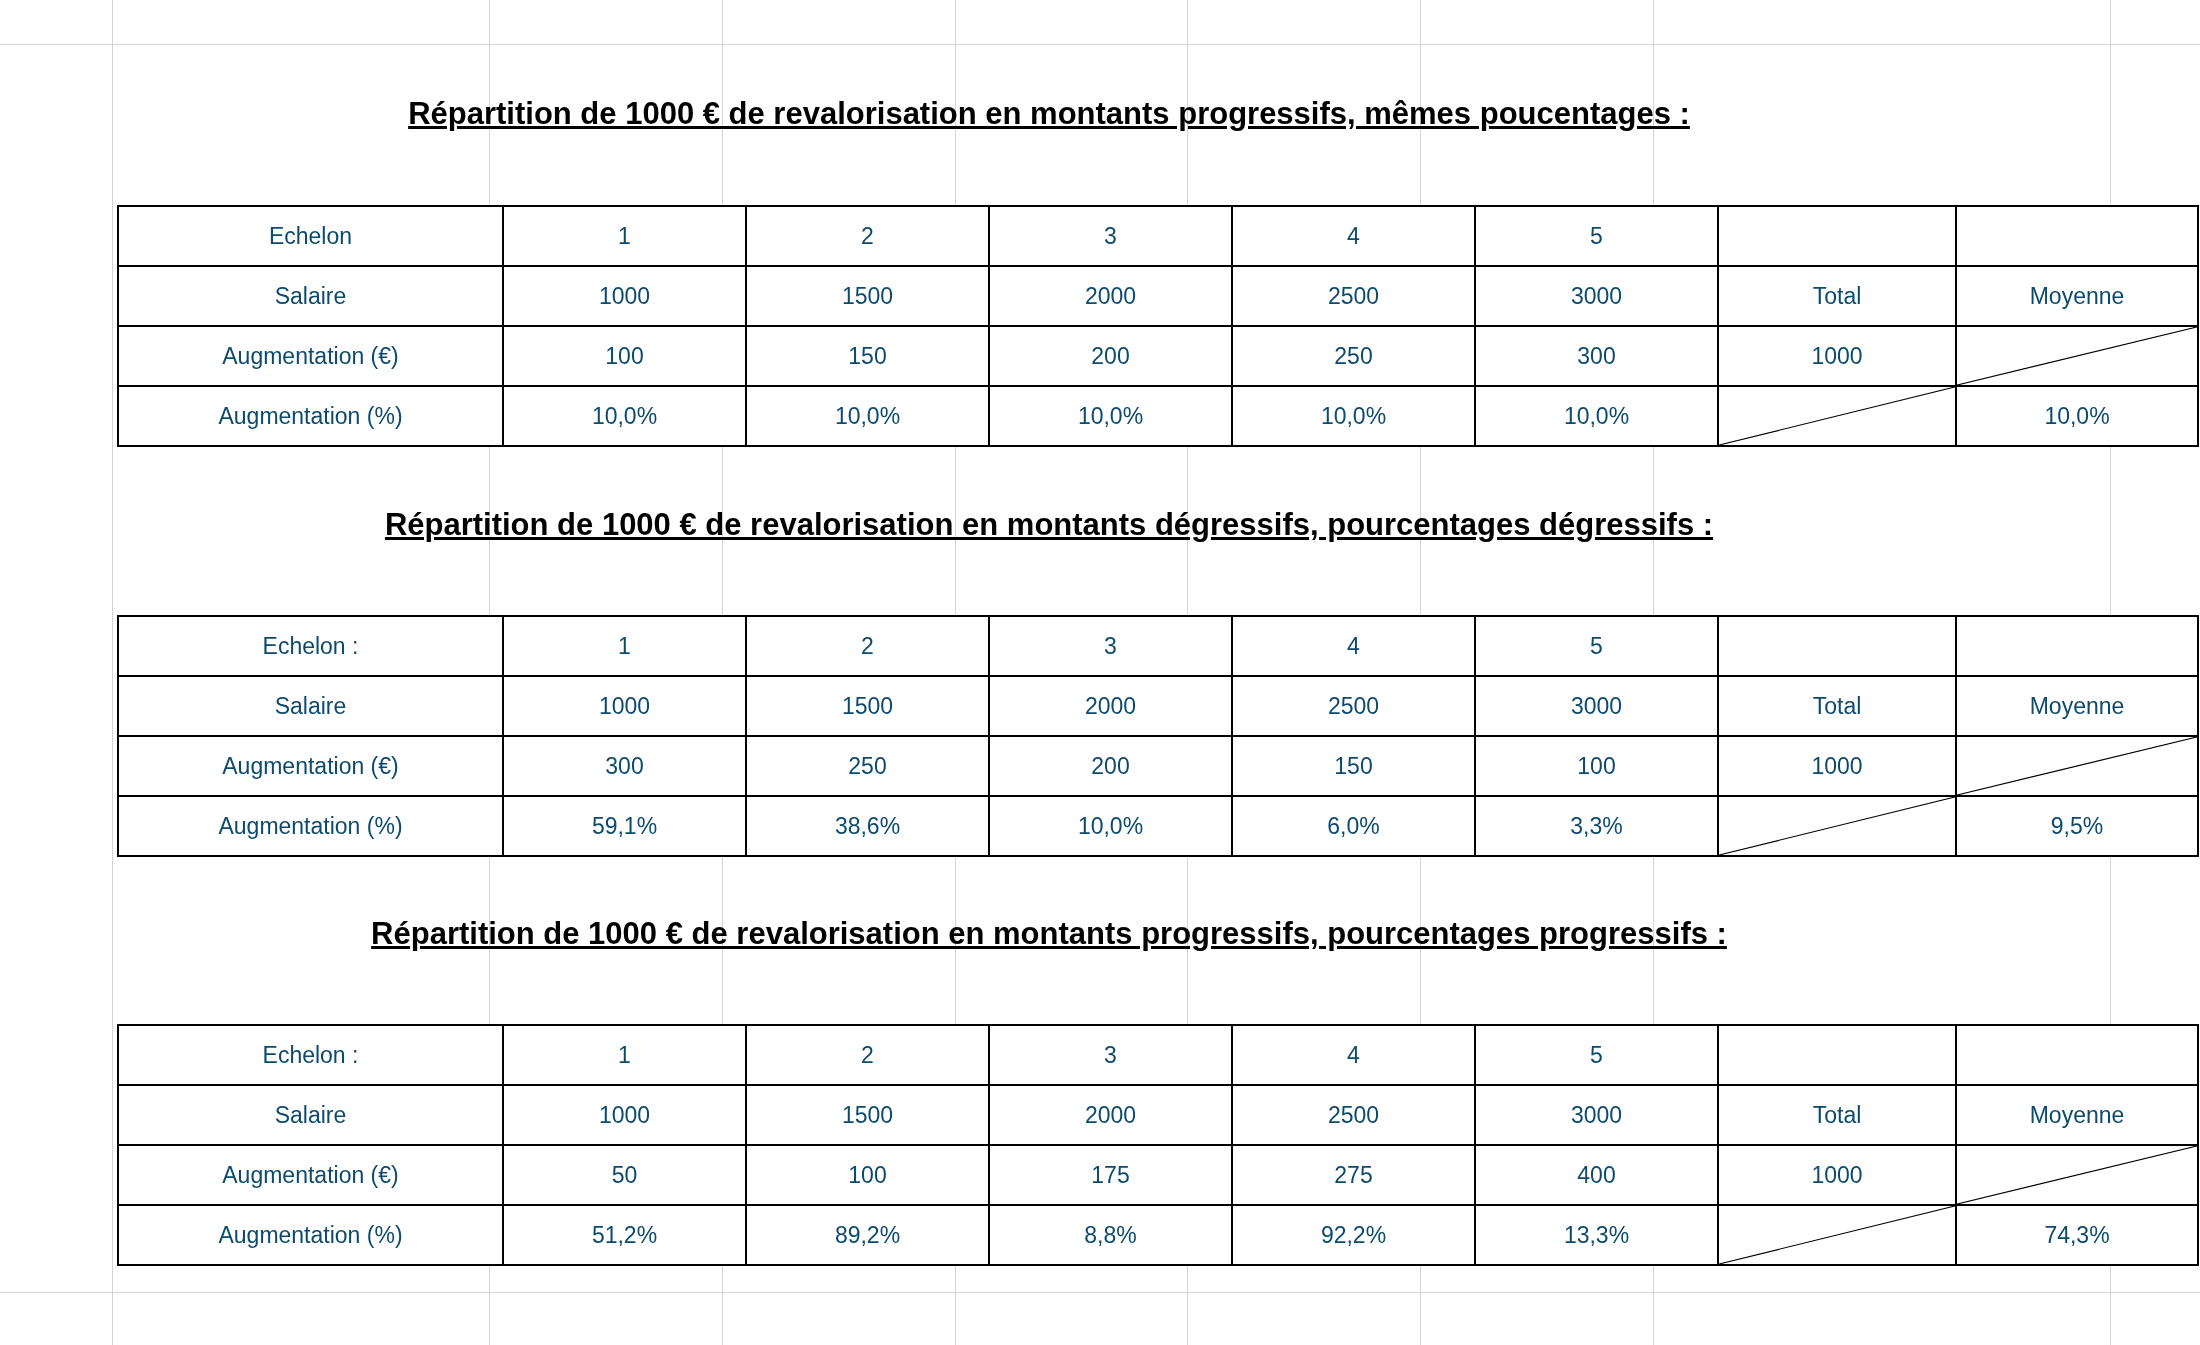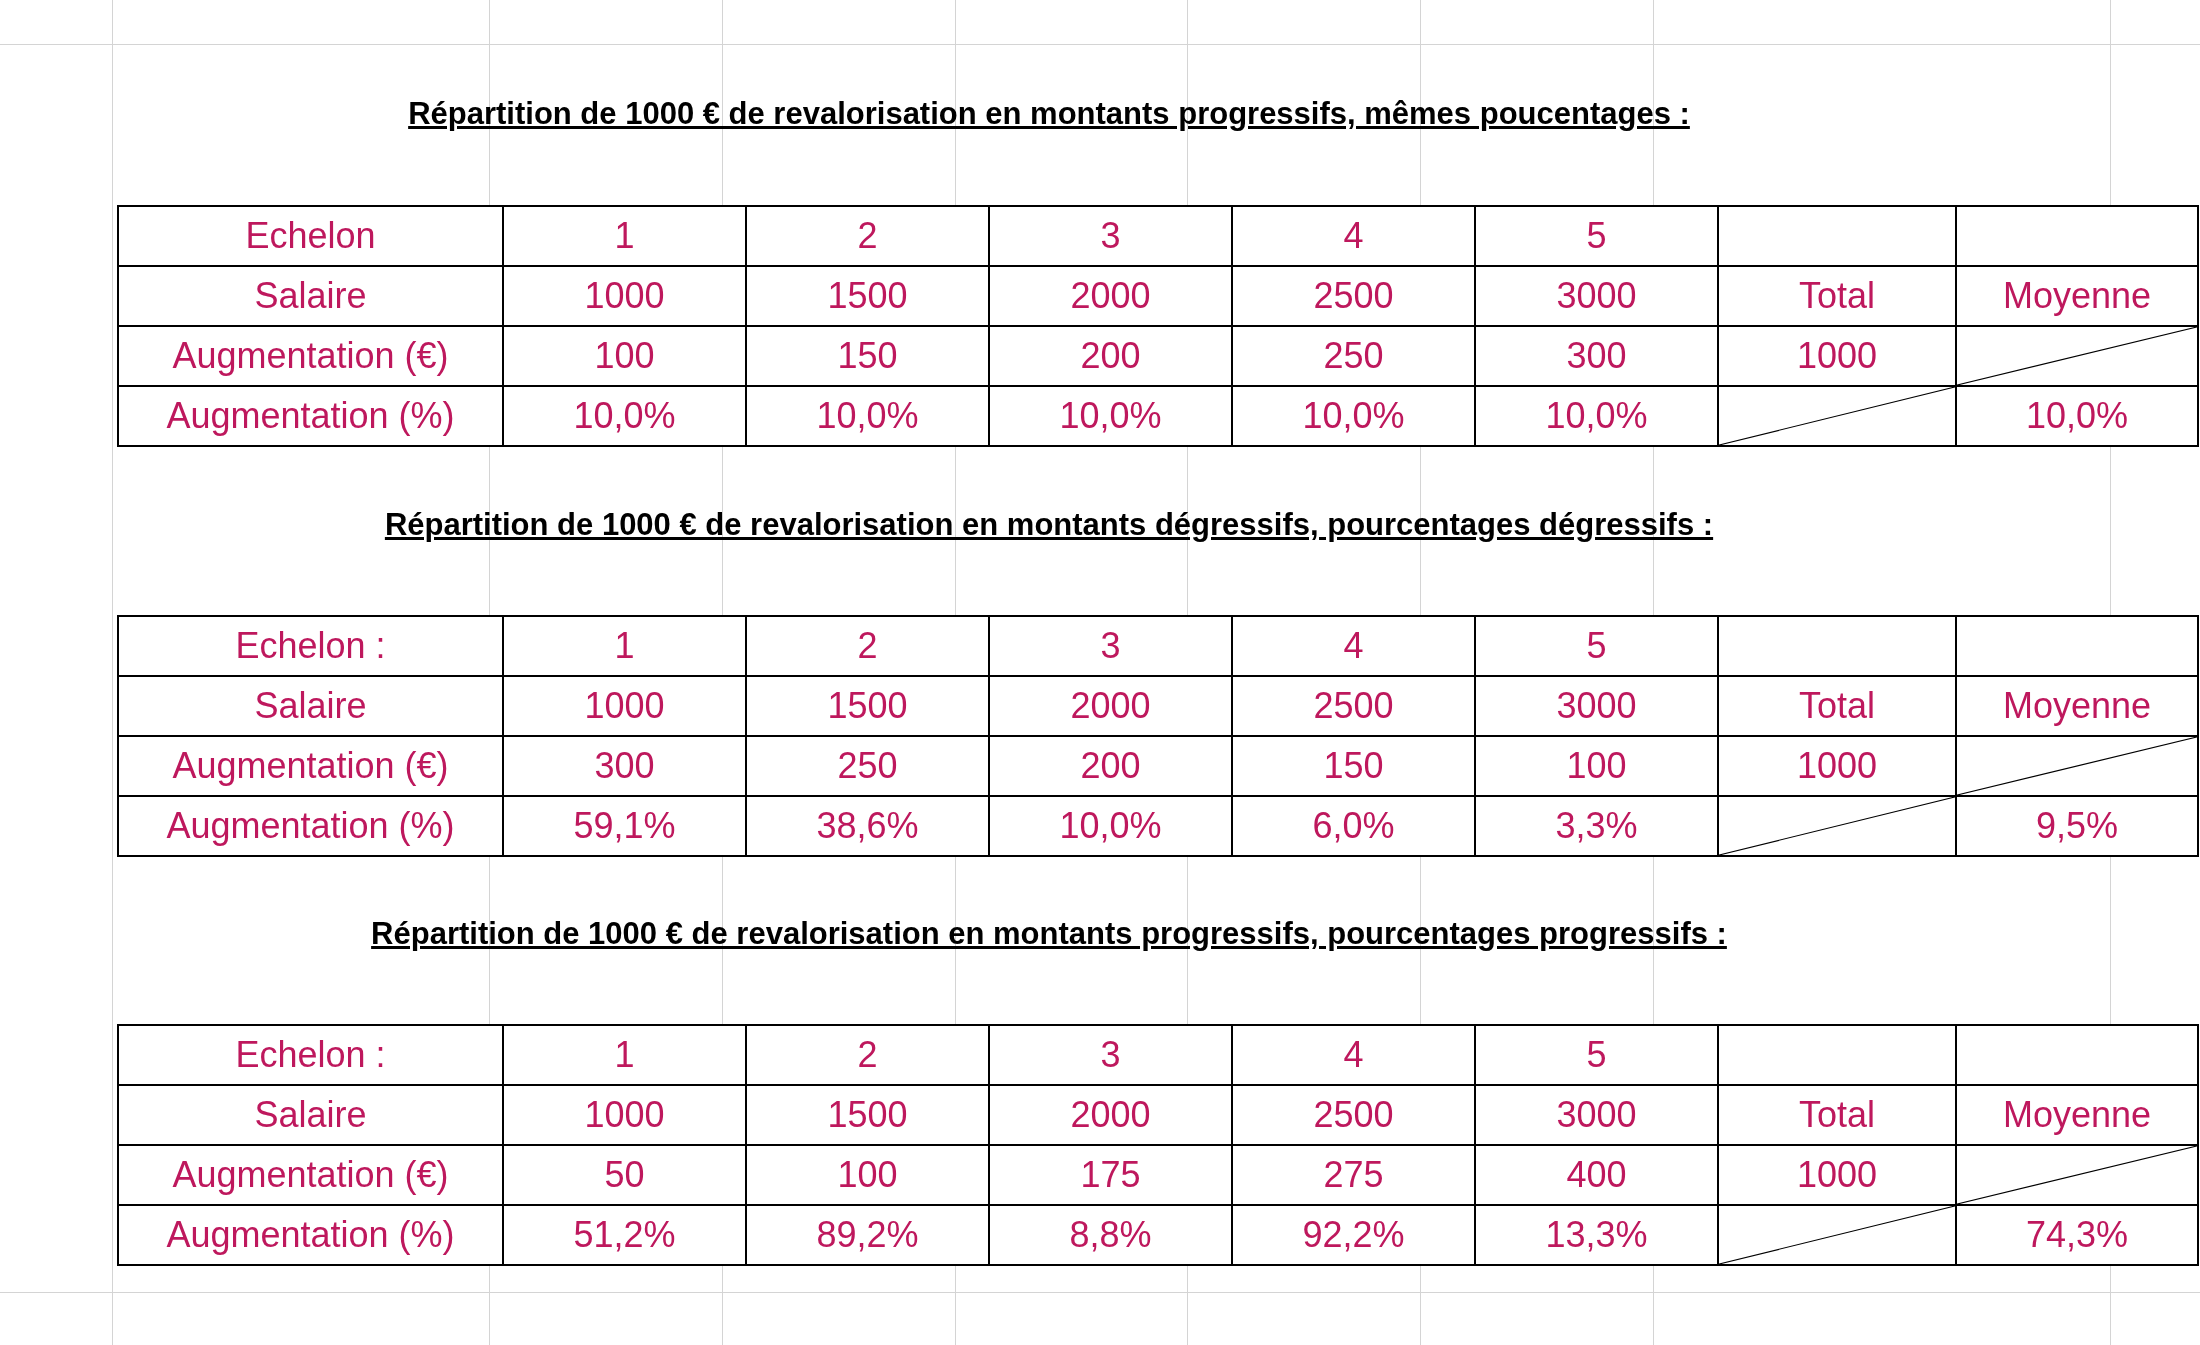--- a/index.html
+++ b/index.html
@@ -67,22 +67,22 @@
     width: 2200px;
     text-align: center;
     padding-right: 110px;
     box-sizing: border-box;
   }
 
   table.sheet {
     position: absolute;
     border-collapse: collapse;
     table-layout: fixed;
-    font-size: 36px;
-    color: #be185d;
+    font-size: 23px;
+    color: #0c4a6e;
   }
   table.sheet td {
     border: 2px solid #000000;
     text-align: center;
     vertical-align: middle;
     height: 58px;
     padding: 0 4px;
     background: #ffffff;
     position: relative;
   }

